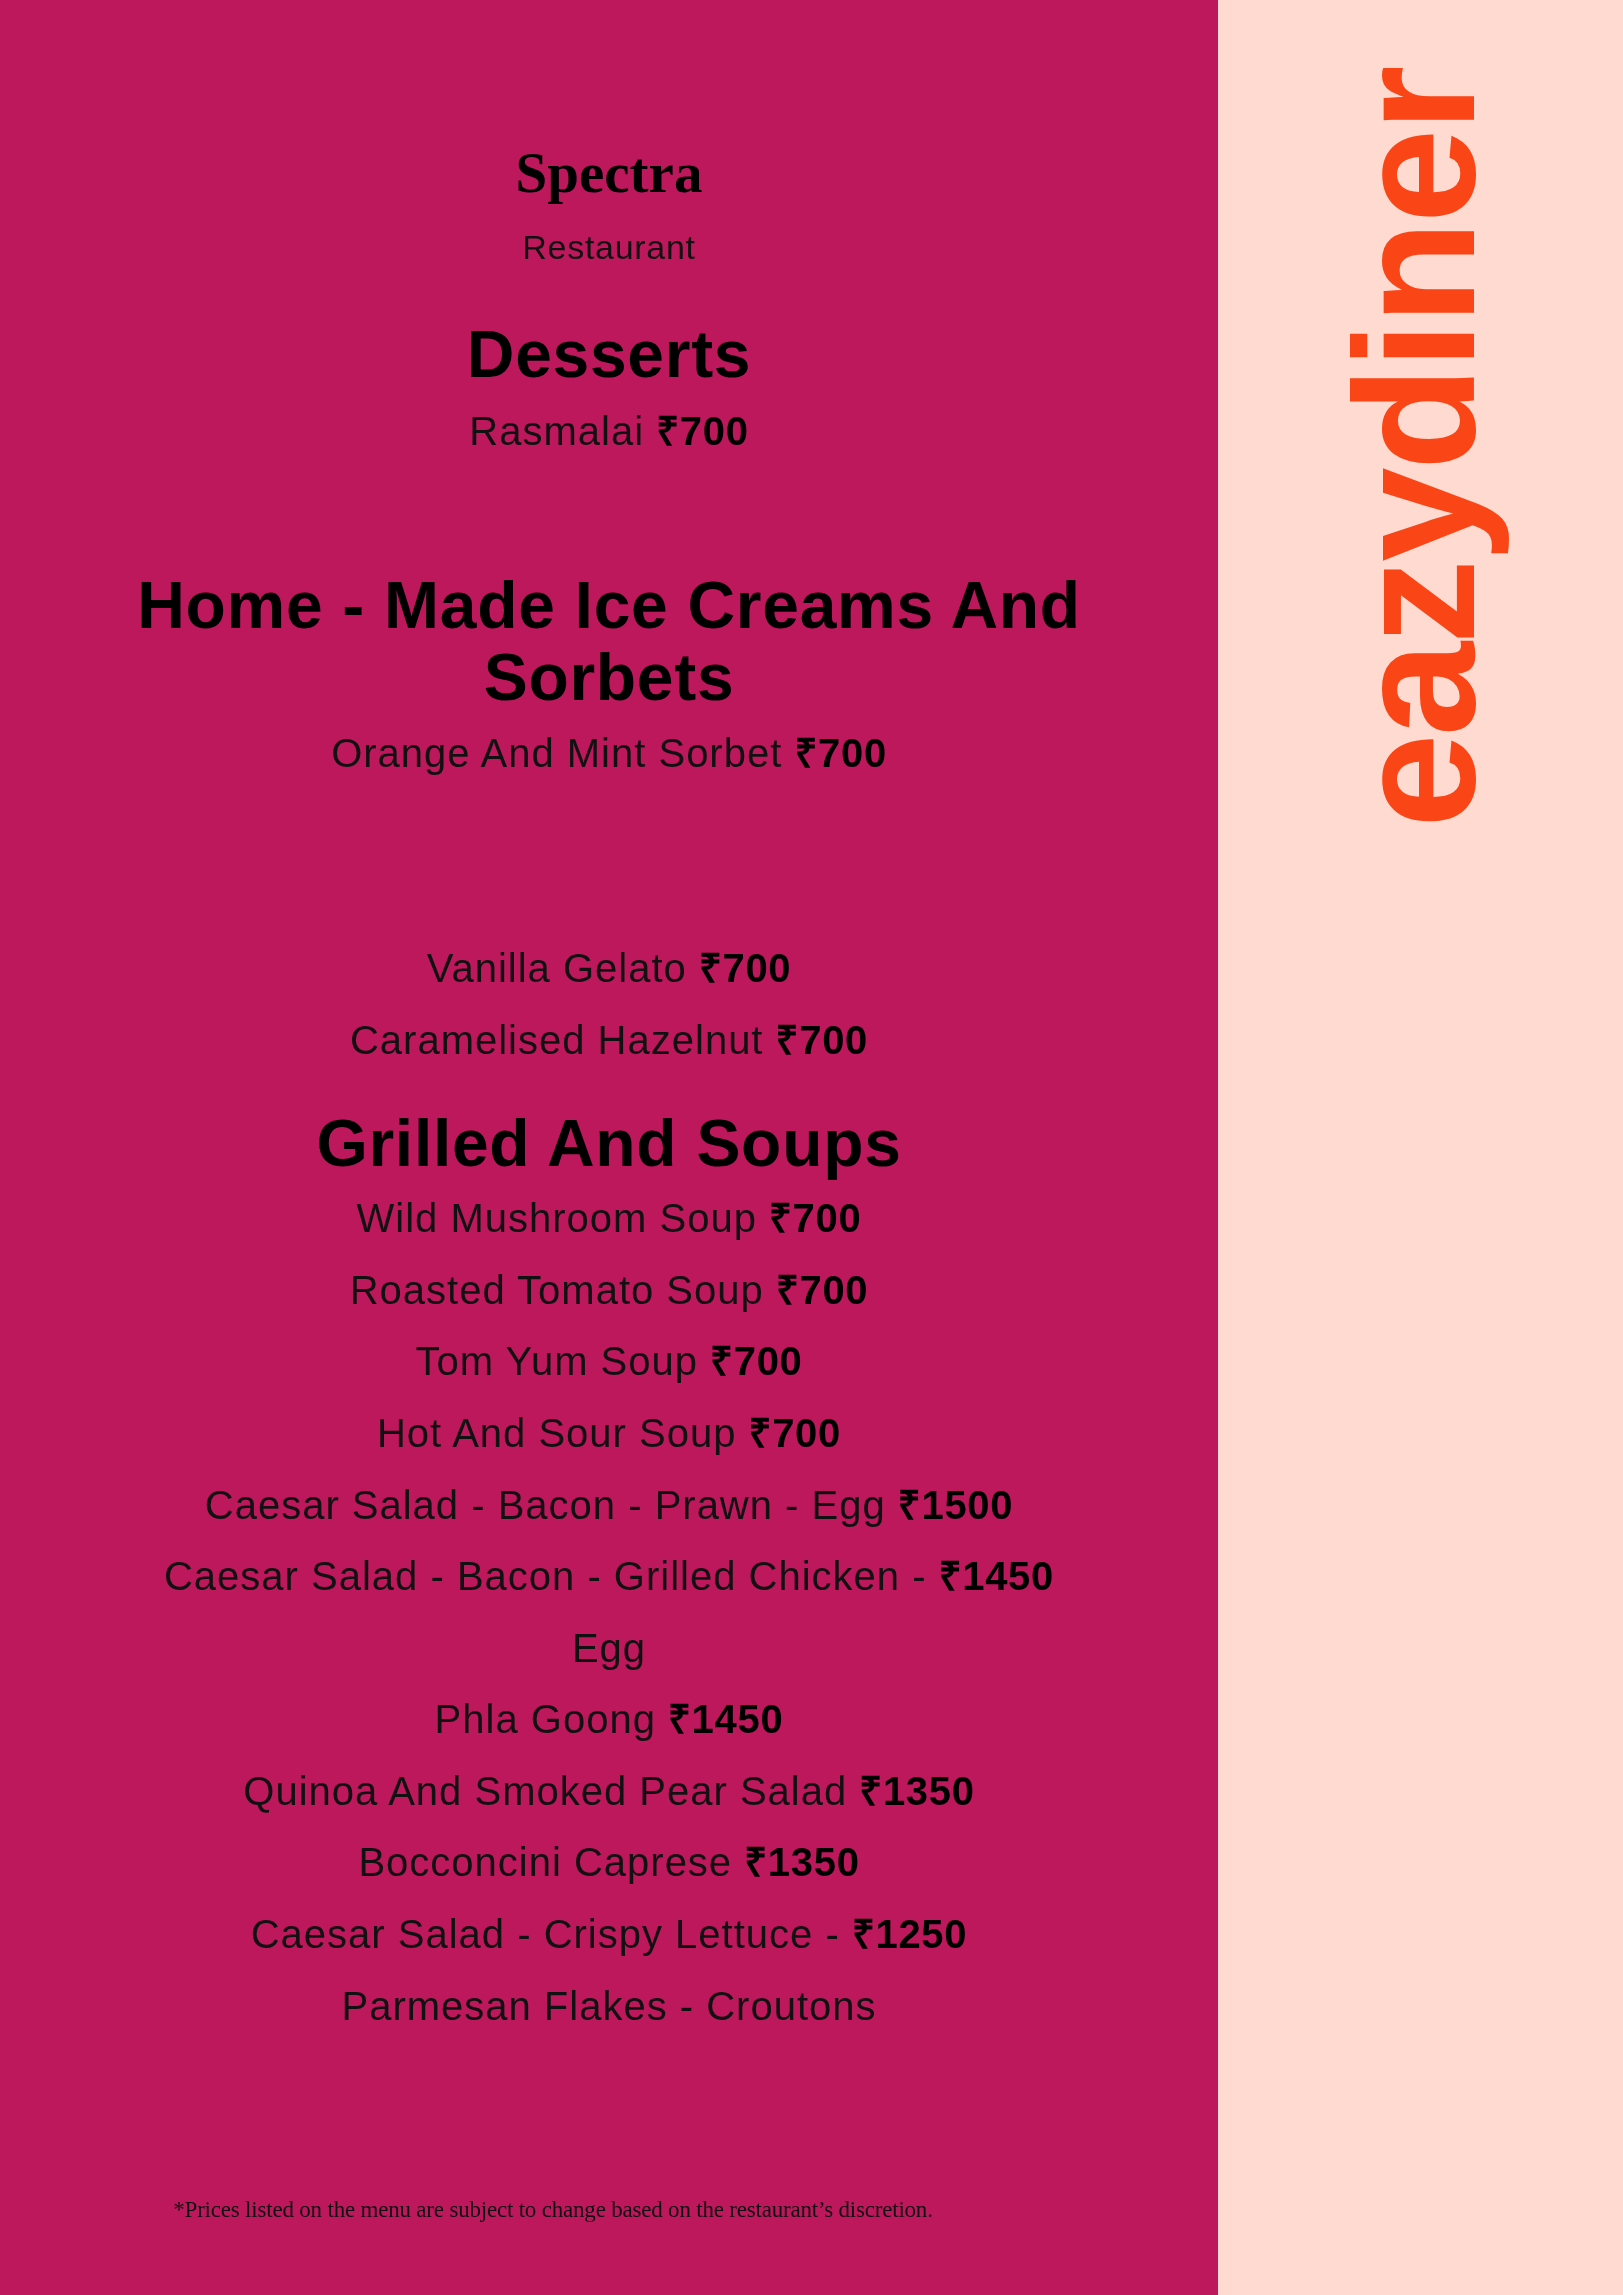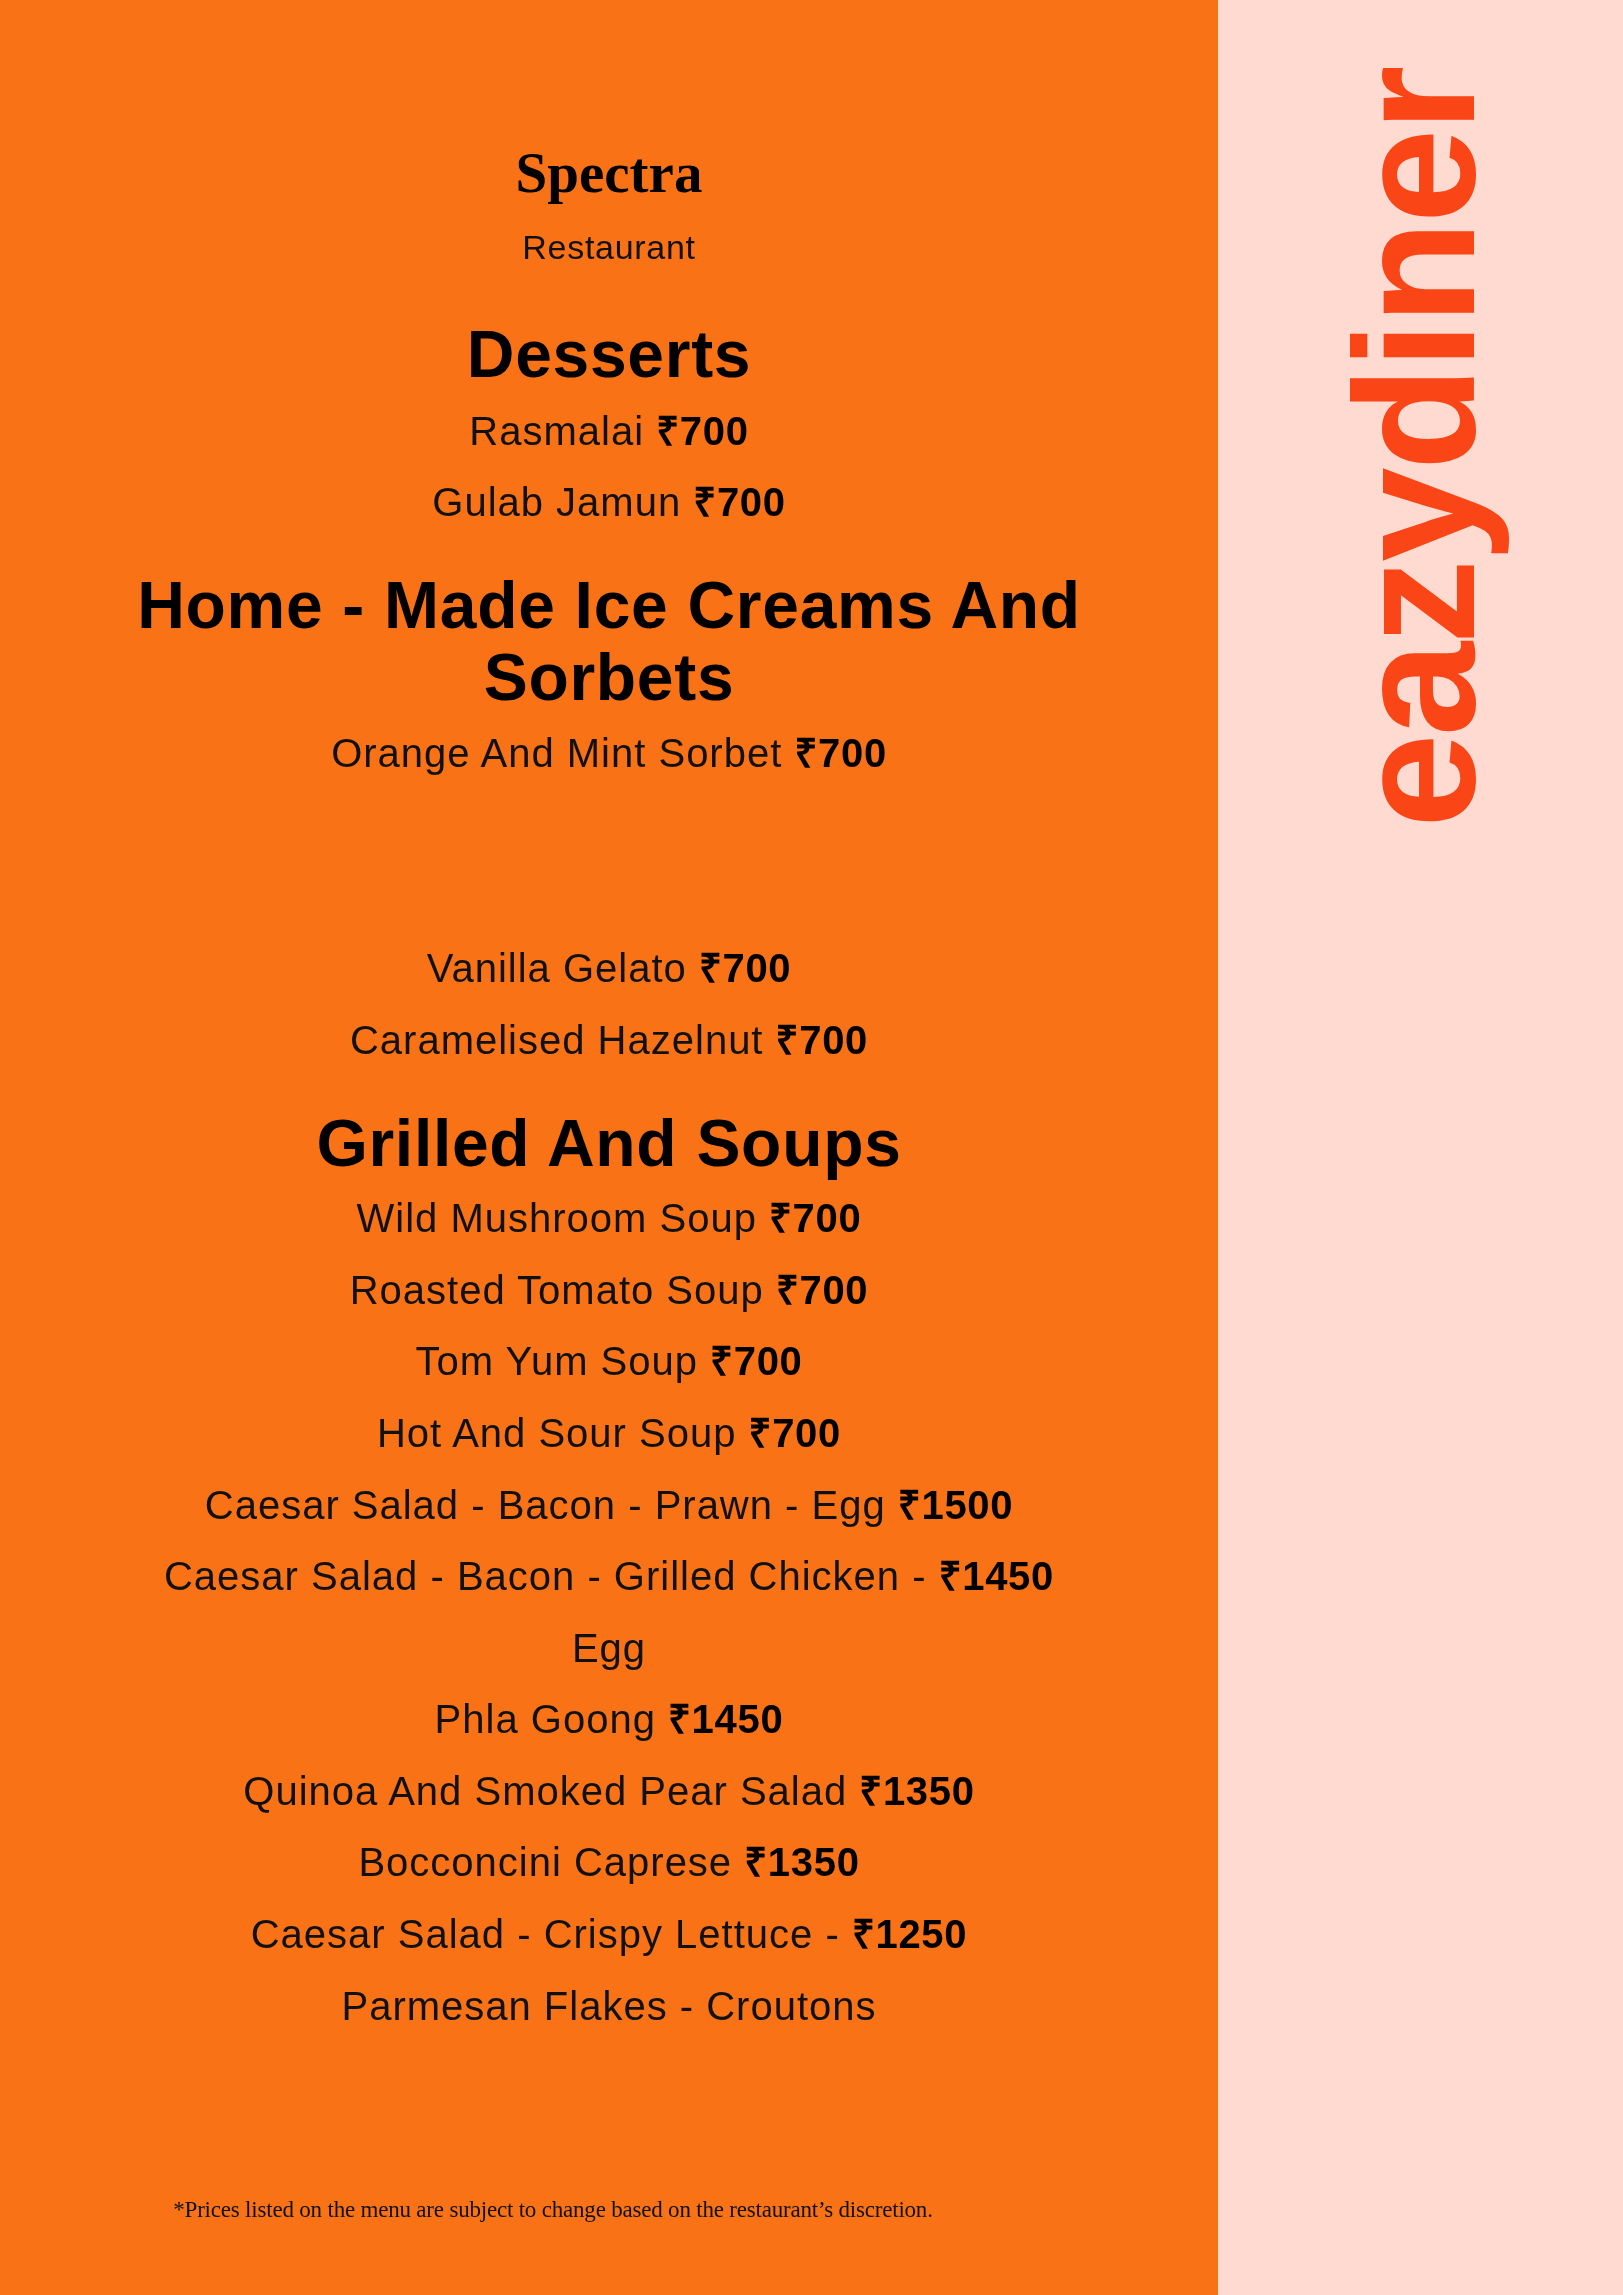--- a/index.html
+++ b/index.html
@@ -1,21 +1,21 @@
 <!DOCTYPE html>
 <html style="font-size:11px"><head>
 <meta charset="utf-8">
 <style>
   html, body { margin: 0; padding: 0; }
   body {
     width: 1623px; height: 2295px; position: relative; overflow: hidden;
     background: #ffffff; color: #000000;
     font-family: "Liberation Sans", "DejaVu Sans", sans-serif;
   }
-  .page { position: absolute; left: 0; top: 0; width: 1218px; height: 2295px; background: #f97316; }
+  .page { position: absolute; left: 0; top: 0; width: 1218px; height: 2295px; background: #be185d; }
   .side-panel { position: absolute; left: 1218px; top: 0; width: 406px; height: 2295px; background: #FFDAD1; }
   .logo {
     position: absolute;
     left: 1415px; top: 448px;
     transform: translate(-50%, -50%) rotate(-90deg);
     font-family: "Liberation Sans", sans-serif;
     font-weight: 700;
     font-size: 170px;
     line-height: 1;
     color: #FA4616;
@@ -55,24 +55,20 @@
 <body>
 
 <div class="page">
 
   <div class="line title" style="top:137px;">Spectra</div>
   <div class="line subtitle" style="top:211px;">Restaurant</div>
 
   <div class="line section-heading" style="top:318px;">Desserts</div>
   <div class="line item" style="top:395px;">
     <span>Rasmalai</span>
-    <span class="price">₹700</span>
-  </div>
-  <div class="line item" style="top:466px;">
-    <span>Gulab Jamun</span>
     <span class="price">₹700</span>
   </div>
 
   <div class="line section-heading" style="top:569px;">Home - Made Ice Creams And</div>
   <div class="line section-heading" style="top:641px;">Sorbets</div>
   <div class="line item" style="top:717px;">
     <span>Orange And Mint Sorbet</span>
     <span class="price">₹700</span>
   </div>
   <div class="line item" style="top:932px;">

